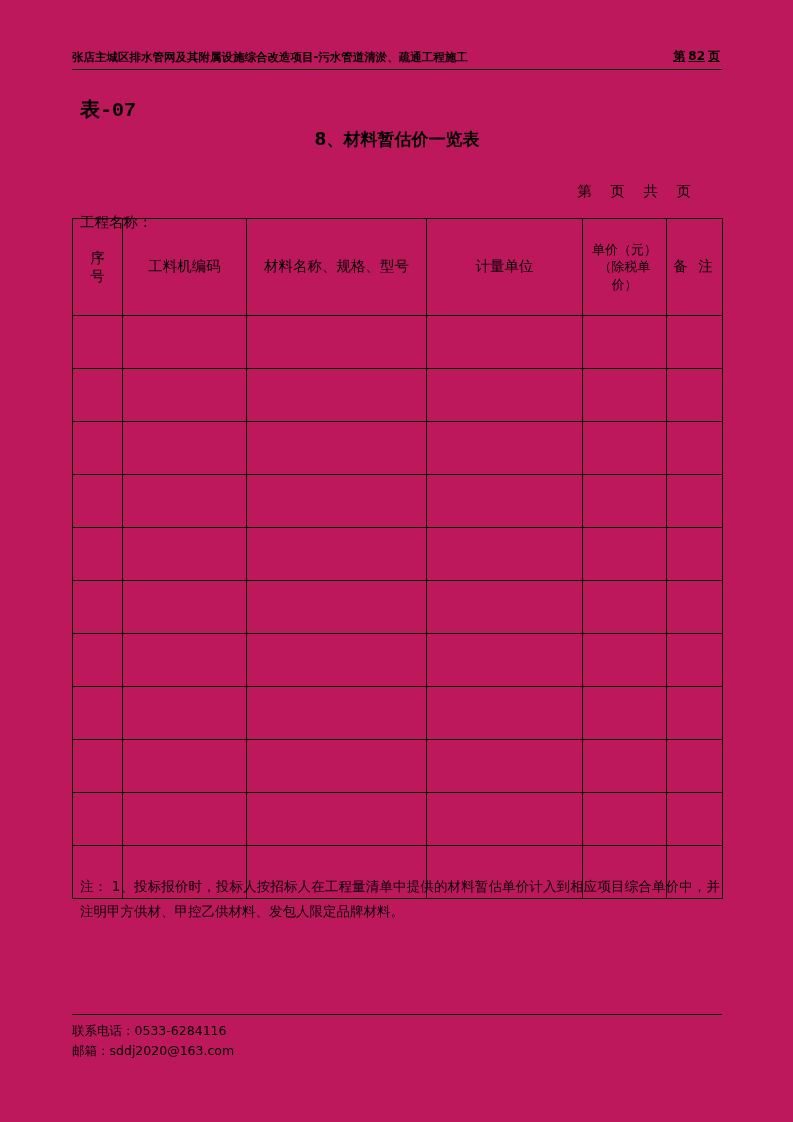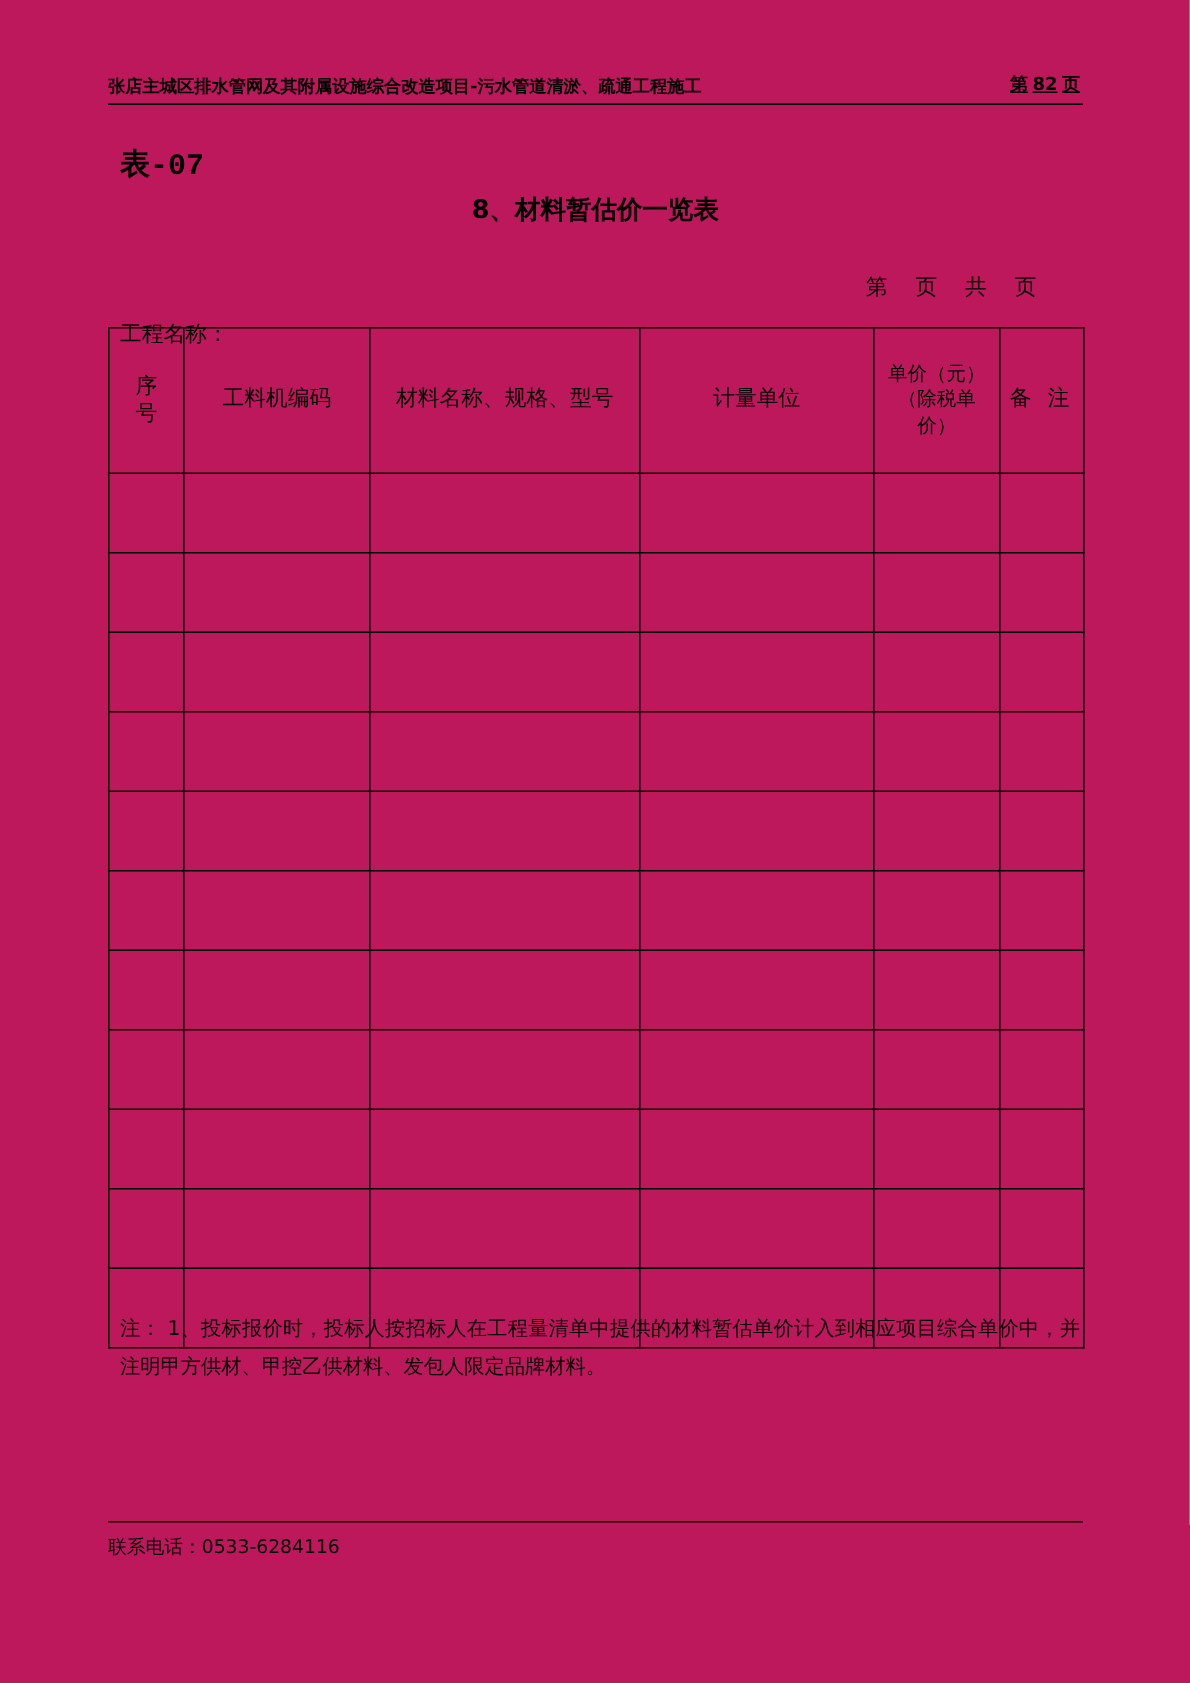--- a/index.html
+++ b/index.html
@@ -331,17 +331,20 @@
       <span>1、投标报价时，投标人按招标人在工程量清单中提供的材料暂估单价计入到相应项目综合单价中，并注明甲方供材、甲控乙供材料、发包人限定品牌材料。</span>
     </div>
 
     <div class="footer">
       <div class="footer-row">
         <div class="footer-col-right">
           <span>联系电话：</span><span>0533-6284116</span>
         </div>
       </div>
       <div class="footer-row">
+        <div class="footer-col-right">
+          <span>邮箱：</span><span>sddj2020@163.com</span>
+        </div>
       </div>
     </div>
 
   </div>
 </div>
 
 </body></html>

